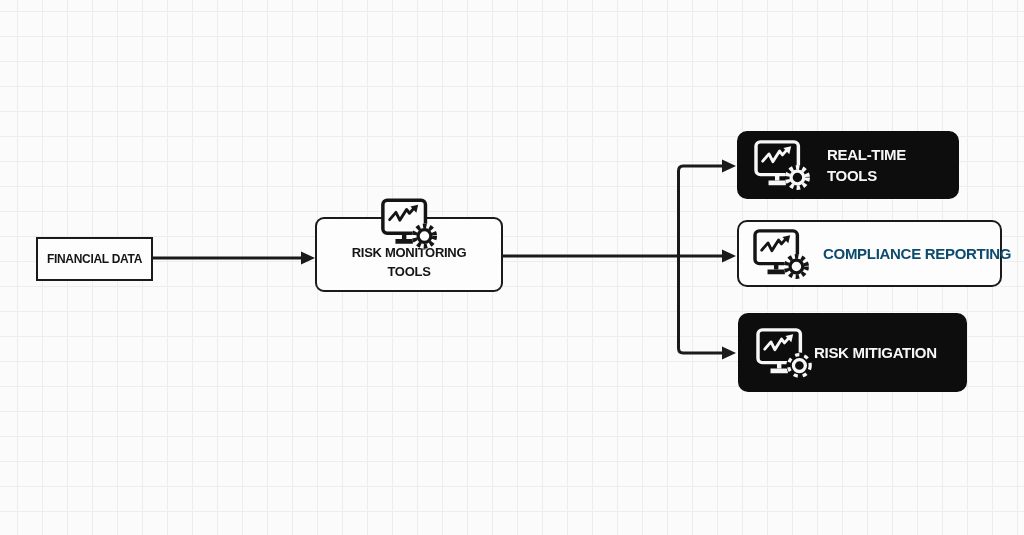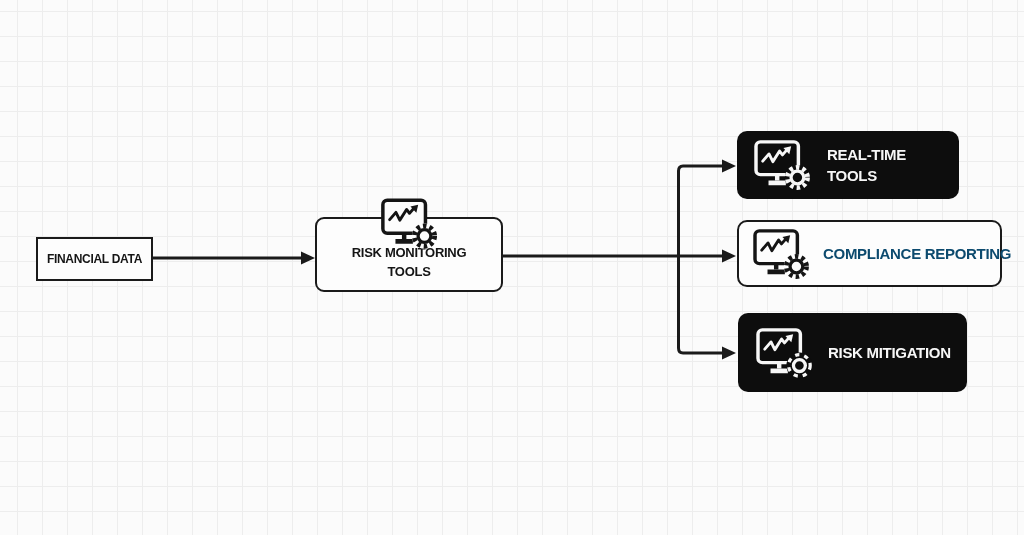--- a/index.html
+++ b/index.html
@@ -43,21 +43,21 @@
     display:flex; align-items:center;
     border-radius:10px; font-size:15px; line-height:21px;
   }
   .pill .icon { width:60px; height:52px; flex-shrink:0; }
 
   .pill-dark  { background:#0d0d0d; color:#f7f7f7; }
   .pill-light { background:#fdfdfd; color:#0c4a6e; border:2px solid #1a1a1a; }
 
   .node-rta { left:737px; top:131px; width:222px; height:68px; padding-left:15px; gap:15px; }
   .node-cr  { left:737px; top:220px; width:265px; height:67px; padding-left:12px; gap:12px; }
-  .node-rms { left:738px; top:313px; width:229px; height:79px; padding-left:16px; gap:14px; }
+  .node-rms { left:738px; top:313px; width:229px; height:79px; padding-left:16px; }
 
   .icon-dark  { color:#f7f7f7; --iconbg:#0d0d0d; }
   .icon-light { color:#151515; --iconbg:#fdfdfd; }
 
   .defs-holder { position:absolute; width:0; height:0; overflow:hidden; }
 </style>
 </head>
 <body>
 
 <div class="canvas">

